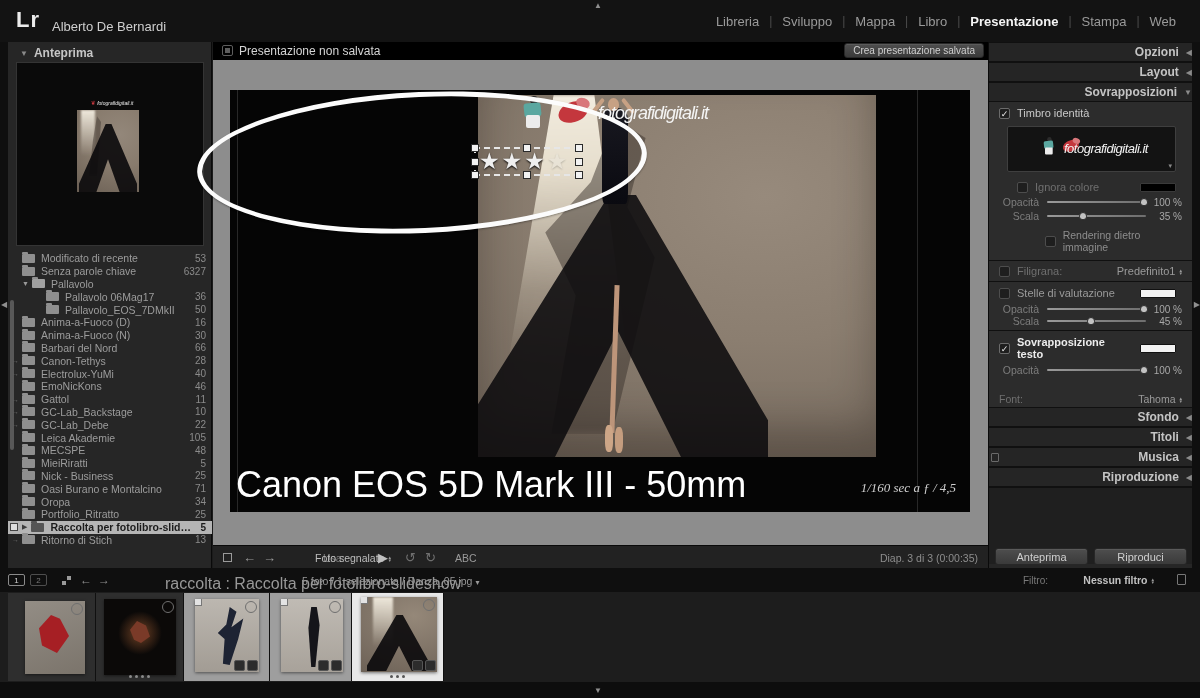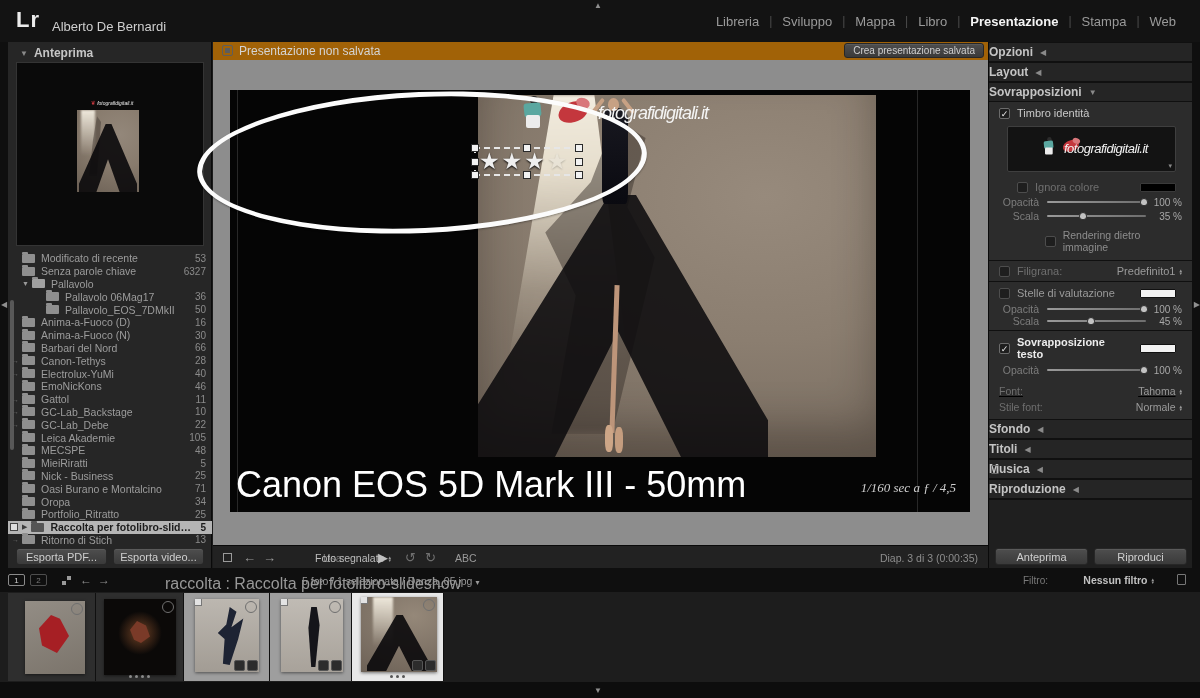--- a/index.html
+++ b/index.html
@@ -49,21 +49,21 @@
   .coll-row.sel .ic { background:#555; } .coll-row.sel .ic::before { background:#555; }
   .coll-row.sel .selbox { width:8px; height:8px; border:1px solid #444; margin-right:4px; margin-left:-12px; background:#ddd; }
   .coll-row.sel .selplay { color:#3c3c3c; font-size:7px; margin-right:4px; }
 
   .lp-buttons { position:absolute; left:0; bottom:3px; width:204px; display:flex; gap:6px; padding:0 8px; }
   .btn { background:linear-gradient(#4e4e4e,#3a3a3a); border:1px solid #272727; box-shadow:inset 0 1px 0 rgba(255,255,255,.08);
          border-radius:3px; color:#cfcfcf; font-size:11px; text-align:center; padding:2px 0; cursor:pointer; }
   .lp-buttons .btn { flex:1; height:17px; }
 
   
-  .center-header { position:absolute; left:213px; top:42px; width:775px; height:18px; background:#a16207;padding-left:40px; }
+  .center-header { position:absolute; left:213px; top:42px; width:775px; height:18px; background:#000000;padding-left:40px; }
   .ch-icon { position:absolute; left:9px; top:3px; width:11px; height:11px; border:1px solid #5d5d5d; border-radius:2px; }
   .ch-icon::after { content:""; position:absolute; left:2px; top:2px; width:5px; height:5px; background:#5d5d5d; }
   .ch-title { position:absolute; left:26px; top:2px; font-size:12px; color:#d4d4d4; }
   .ch-btn { position:absolute; right:4px; top:1px; height:15px; font-size:10px; padding:1px 8px; }
 
   .canvas { position:absolute; left:213px; top:60px; width:775px; height:485px; background:#8d8d8d; }
   .slide { position:absolute; left:230px; top:90px; width:740px; height:422px; background:#050505; }
   .guide { position:absolute; top:0; width:1px; height:100%; background:rgba(255,255,255,.14); }
 
   
@@ -110,21 +110,21 @@
   .tb-stop { position:absolute; left:10px; top:7px; width:9px; height:9px; border:1px solid #9a9a9a; }
   .tb-i { position:absolute; top:4px; font-size:13px; color:#9a9a9a; cursor:pointer; }
   .tb-lbl { position:absolute; top:6px; font-size:10.5px; color:#7c7c7c; }
   .tb-val { position:absolute; top:6px; font-size:10.5px; color:#bdbdbd; cursor:pointer; }
   .udg { display:inline-flex; flex-direction:column; vertical-align:middle; margin-left:4px; line-height:3.5px; font-size:5px; color:#9a9a9a; }
   .tb-counter { position:absolute; right:10px; top:6px; font-size:10.5px; color:#8d8d8d; }
 
   
   .right-panel { position:absolute; left:988px; top:42px; width:204px; height:526px; background:#262626; border-left:1px solid #0a0a0a; }
   .sec-h { position:relative; height:20px; background:#252525; border-top:1px solid #101010; border-bottom:1px solid #101010;
-      display:flex; align-items:center; justify-content:flex-start; gap:7px; 
+      display:flex; align-items:center; justify-content:flex-end; gap:7px; 
       color:#c4c4c4; font-size:12px; font-weight:bold; cursor:pointer; }
   .sec-h .tri { font-size:8px; }
   .sec-body { position:relative; background:#2c2c2c; }
   .chk-row { display:flex; align-items:center; gap:7px; padding:5px 8px 3px 10px; font-size:11px; color:#c9c9c9; }
   .chk { width:11px; height:11px; background:#1e1e1e; border:1px solid #6b6b6b; border-radius:2px; color:#ececec; font-size:9px; line-height:10px; text-align:center; cursor:pointer; }
   .chk.off { border-color:#4d4d4d; color:transparent; }
   .dim { color:#6f6f6f; }
   .idplate-box { margin:4px 16px 6px 18px; height:46px; background:#131313; border:1px solid #3f3f3f; border-radius:2px; position:relative; cursor:pointer; }
   .idp-figs { position:absolute; left:26px; top:10px; width:46px; height:26px; transform:scale(.55); transform-origin:left top; }
   .idp-text { position:absolute; left:56px; top:14px; font-size:13px; font-style:italic; color:#f2f2f2; letter-spacing:-.5px; }
@@ -360,24 +360,20 @@
           <span class="lbl">Raccolta per fotolibro-slidesh...</span>
           <span class="cnt">5</span>
         </div>
         <div class="coll-row">
           <span class="mk">→</span>
           <span class="ic"></span>
           <span class="lbl">Ritorno di Stich</span>
           <span class="cnt">13</span>
         </div>
       </div>
-    <div class="lp-buttons">
-      <div class="btn">Esporta PDF...</div>
-      <div class="btn">Esporta video...</div>
-    </div>
   </div>
 
   <div class="center-header">
     <div class="ch-icon"></div>
     <div class="ch-title">Presentazione non salvata</div>
     <div class="btn ch-btn">Crea presentazione salvata</div>
   </div>
 
   <div class="canvas"></div>
   <div class="slide">
@@ -532,30 +528,23 @@
         <span style="color:#ececec; font-weight:bold;">Sovrapposizione testo</span>
         <span class="swatch white"></span>
       </div>
       <div class="sl-row">
         <span class="sl-lbl">Opacità</span>
         <span class="sl-track">
             <span class="sl-thumb" style="left:94%;"></span>
           </span>
         <span class="sl-val">100 %</span>
       </div>
-      <div class="kv-row" style="margin-top:6px;text-decoration:underline;">
+      <div class="kv-row" style="margin-top:14px;">
         <span class="kv-k">Font:</span>
         <span class="kv-v"><span>Tahoma</span><span class="udg">
-              <span>▴</span>
-              <span>▾</span>
-            </span></span>
-      </div>
-      <div class="kv-row" style="padding-bottom:6px;">
-        <span class="kv-k">Stile font:</span>
-        <span class="kv-v"><span>Normale</span><span class="udg">
               <span>▴</span>
               <span>▾</span>
             </span></span>
       </div>
     </div>
 
     <div class="sec-h">
         <span>Sfondo</span>
         <span class="tri">◀</span>
       </div>

